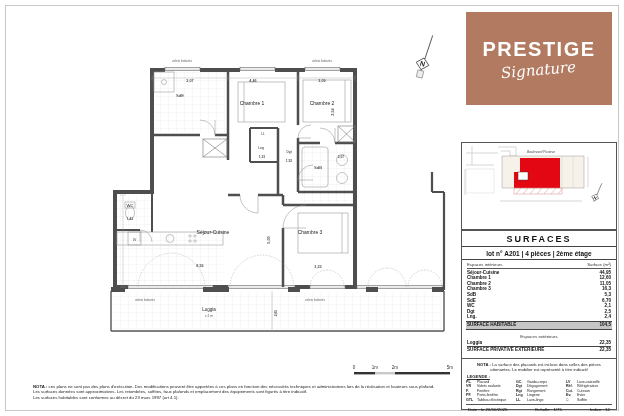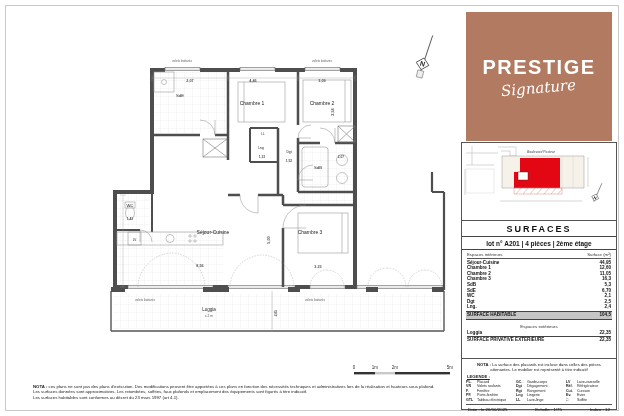--- a/index.html
+++ b/index.html
@@ -1,25 +1,25 @@
 <!DOCTYPE html>
 <html><head>
 <meta charset="utf-8">
 <style>
   html,body{margin:0;padding:0;}
   body{width:624px;height:416px;background:#fff;font-family:"Liberation Sans",sans-serif;position:relative;overflow:hidden;}
   .sheet-frame{position:absolute;left:5px;top:5px;right:5px;bottom:5px;border:1px solid #c9c9c9;pointer-events:none;}
   
-  .logo-block{position:absolute;left:466px;top:12px;width:146px;height:129px;background:#b27a60;display:flex;flex-direction:column;align-items:center;justify-content:center;}
+  .logo-block{position:absolute;left:466px;top:12px;width:146px;height:93px;background:#b27a60;display:flex;flex-direction:column;align-items:center;justify-content:center;}
   .logo-main{color:#fff;font-weight:bold;font-size:20px;letter-spacing:1.5px;line-height:20px;}
   .logo-sub{color:#fff;font-family:"DejaVu Serif",serif;font-style:italic;font-size:15px;margin-top:2px;transform:rotate(-5deg);}
   .box{position:absolute;left:461px;width:156px;border:1px solid #555;background:#fff;box-sizing:border-box;}
   .box-reperage{top:142px;height:88px;}
   .box-title{font-size:8px;font-weight:bold;letter-spacing:1px;text-align:center;padding:3px 0 2px 0;border-bottom:1px solid #444;color:#111;}
-  .box-surfaces{top:220px;height:152px;overflow:hidden;}
+  .box-surfaces{top:230px;height:152px;overflow:hidden;}
   .surf-title{font-size:9px;font-weight:bold;letter-spacing:2px;text-align:center;padding:3px 0 2px 0;border-bottom:1px solid #444;color:#111;}
   .lot-line{font-size:6.5px;font-weight:bold;text-align:center;padding:2.5px 0;border-bottom:1px solid #444;color:#111;}
   .surf-table{padding:2px 5px 0 5px;}
   .srow{display:flex;justify-content:space-between;font-size:4.6px;line-height:5.6px;color:#111;}
   .srow .lbl{font-weight:bold;}
   .srow .val{font-weight:bold;}
   .srow.head{font-weight:normal;border-bottom:0.5px solid #555;margin-bottom:1px;color:#333;}
   .srow.head span{font-weight:normal;font-size:4.3px;}
   .srow.total{background:#c6c6c6;border-top:0.5px solid #444;border-bottom:0.5px solid #444;padding:0.5px 1px;margin:1px -1px 0 -1px;}
   .ext-head{font-size:4.4px;text-align:center;color:#333;margin:4px 0 1px 0;}

